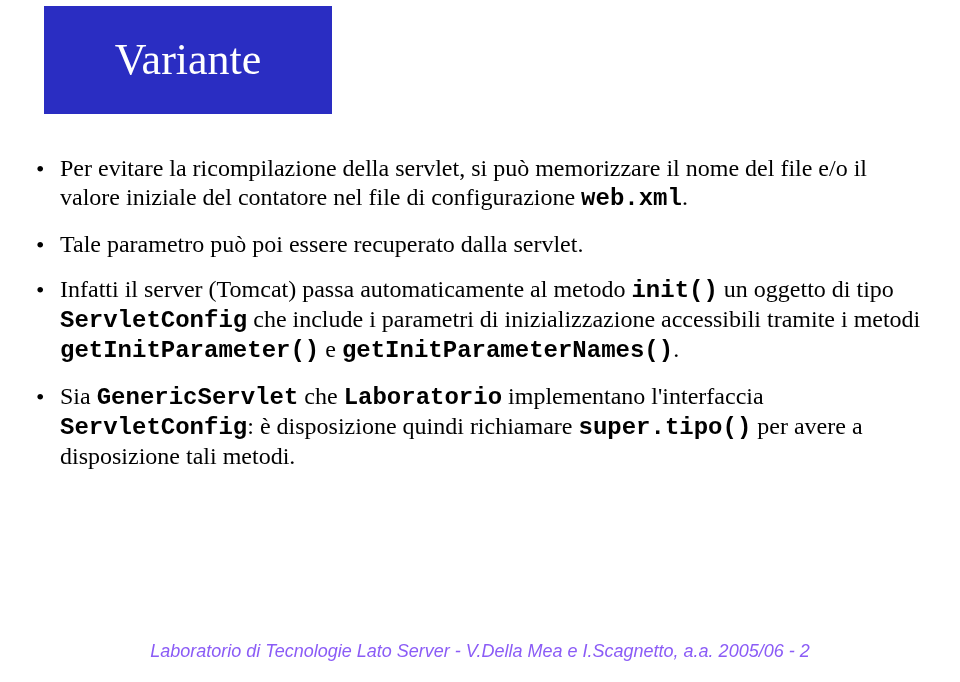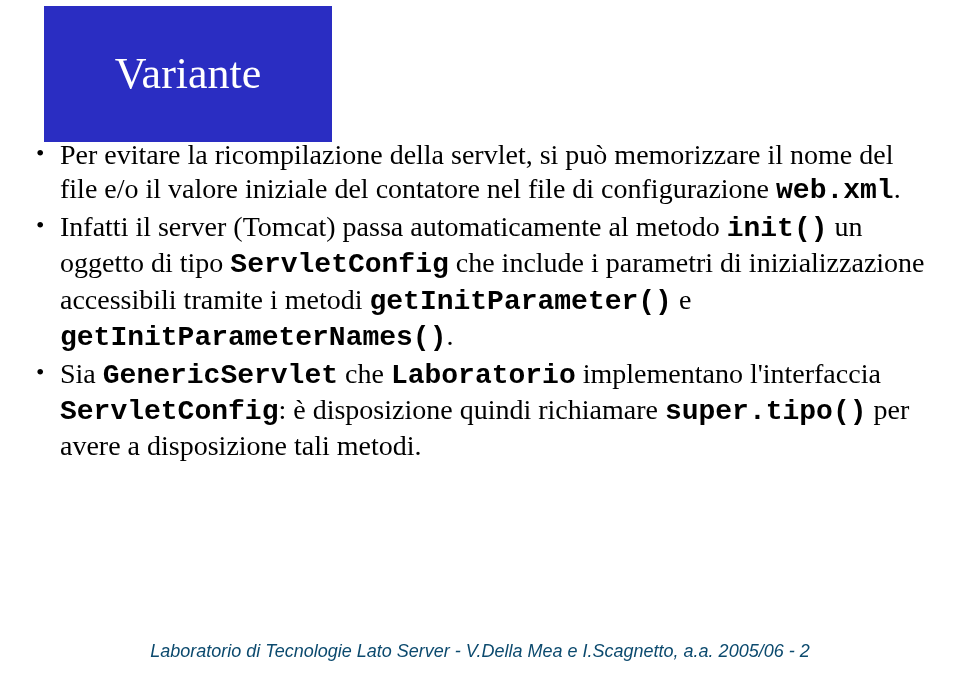--- a/index.html
+++ b/index.html
@@ -16,21 +16,21 @@
     width: 960px;
     height: 682px;
     position: relative;
     box-sizing: border-box;
   }
   .title-band {
     position: absolute;
     top: 6px;
     left: 44px;
     width: 288px;
-    height: 136px;
+    height: 108px;
     background: #2a2dc2;
     display: flex;
     align-items: center;
     justify-content: center;
   }
   .title-band span {
     color: #fff;
     font-size: 44px;
     line-height: 1;
     font-weight: 400;
@@ -42,23 +42,23 @@
     right: 34px;
   }
   ul.bullets {
     margin: 0;
     padding: 0 0 0 0;
     list-style: none;
   }
   ul.bullets > li {
     position: relative;
     padding-left: 24px;
-    font-size: 28px;
+    font-size: 24px;
     line-height: 1.22;
-    margin: 0 0 2px 0;
+    margin: 16px 0 2px 0;
   }
   ul.bullets > li::before {
     content: "•";
     position: absolute;
     left: 0;
     top: 0;
     font-size: 24px;
     line-height: 1.3;
   }
   .monobold {
@@ -66,35 +66,36 @@
     font-weight: bold;
   }
   .footer {
     position: absolute;
     bottom: 20px;
     width: 960px;
     text-align: center;
     font-family: Arial, Helvetica, sans-serif;
     font-style: italic;
     font-size: 18px;
-    color: #0c4a6e;
+    color: #8b5cf6;
   }
 </style>
 </head>
 <body>
 
 <div class="slide">
 
   <div class="title-band">
     <span>Variante</span>
   </div>
 
   <div class="content">
     <ul class="bullets">
       <li><span>Per evitare la ricompilazione della servlet, si può memorizzare il nome del file e/o il valore iniziale del contatore nel file di configurazione </span><span class="monobold">web.xml</span><span>.</span></li>
+      <li><span>Tale parametro può poi essere recuperato dalla servlet.</span></li>
       <li><span>Infatti il server (Tomcat) passa automaticamente al metodo </span><span class="monobold">init()</span><span> un oggetto di tipo </span><span class="monobold">ServletConfig</span><span> che include i parametri di inizializzazione accessibili tramite i metodi </span><span class="monobold">getInitParameter()</span><span> e </span><span class="monobold">getInitParameterNames()</span><span>.</span></li>
       <li><span>Sia </span><span class="monobold">GenericServlet</span><span> che </span><span class="monobold">Laboratorio</span><span> implementano l'interfaccia </span><span class="monobold">ServletConfig</span><span>: è disposizione quindi richiamare </span><span class="monobold">super.tipo()</span><span> per avere a disposizione tali metodi.</span></li>
     </ul>
   </div>
 
   <div class="footer">Laboratorio di Tecnologie Lato Server - V.Della Mea e I.Scagnetto, a.a. 2005/06 - 2</div>
 
 </div>
 
 </body></html>

